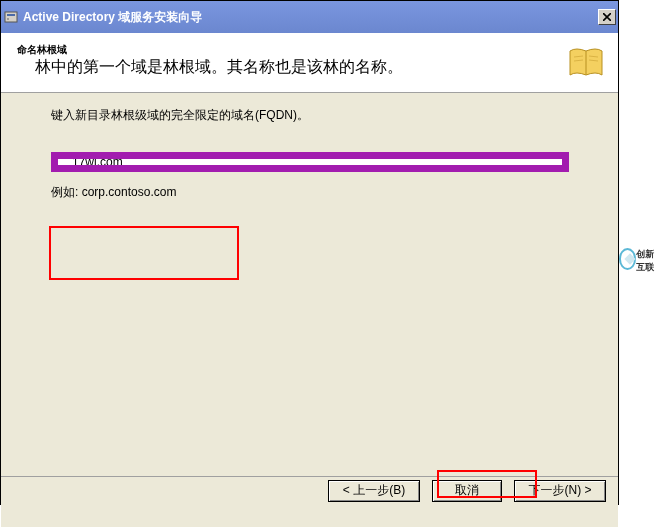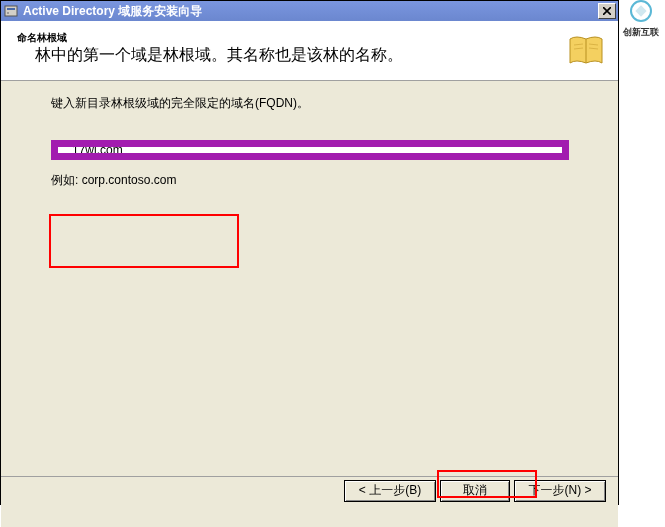--- a/index.html
+++ b/index.html
@@ -16,21 +16,21 @@
     }
     .dialog {
       width: 619px;
       height: 505px;
       border: 1px solid #000;
       background: #ece9d8;
       position: relative;
       margin: 0;
     }
     .titlebar {
-      height: 20px;
+      height: 32px;
       background: linear-gradient(to bottom, #7a96df 0%, #6b87cf 100%);
       display: flex;
       align-items: center;
       padding: 3px 2px;
       color: #fff;
       font-weight: bold;
       font-family: "MS Sans Serif", Tahoma, sans-serif;
     }
     .titlebar-icon {
       width: 16px;
@@ -125,21 +125,21 @@
       position: absolute;
       bottom: 0;
       left: 0;
       right: 0;
       height: 28px;
       border-top: 1px solid #a0a0a0;
       display: flex;
       justify-content: flex-end;
       align-items: center;
       padding-right: 12px;
-      gap: 4px;
+      gap: 12px;
       background: #ece9d8;
     }
     .wiz-btn {
       height: 22px;
       min-width: 92px;
       border: 1px solid #000;
       background: #ece9d8;
       font-family: inherit;
       font-size: 12px;
       cursor: pointer;
@@ -156,23 +156,23 @@
       height: 28px;
     }
     .watermark {
       position: absolute;
       right: 2px;
       bottom: 0;
       width: 44px;
       height: 527px;
       background: #fff;
       display: flex;
-      flex-direction: column;
-      align-items: center;
-      justify-content: flex-start;
+      flex-direction: row;
+      align-items: center;
+      justify-content: flex-end;
       padding-bottom: 6px;
     }
     .watermark-logo {
       width: 22px;
       height: 22px;
       border: 2px solid #5bb8d6;
       border-radius: 50%;
       position: relative;
       margin-bottom: 4px;
     }

